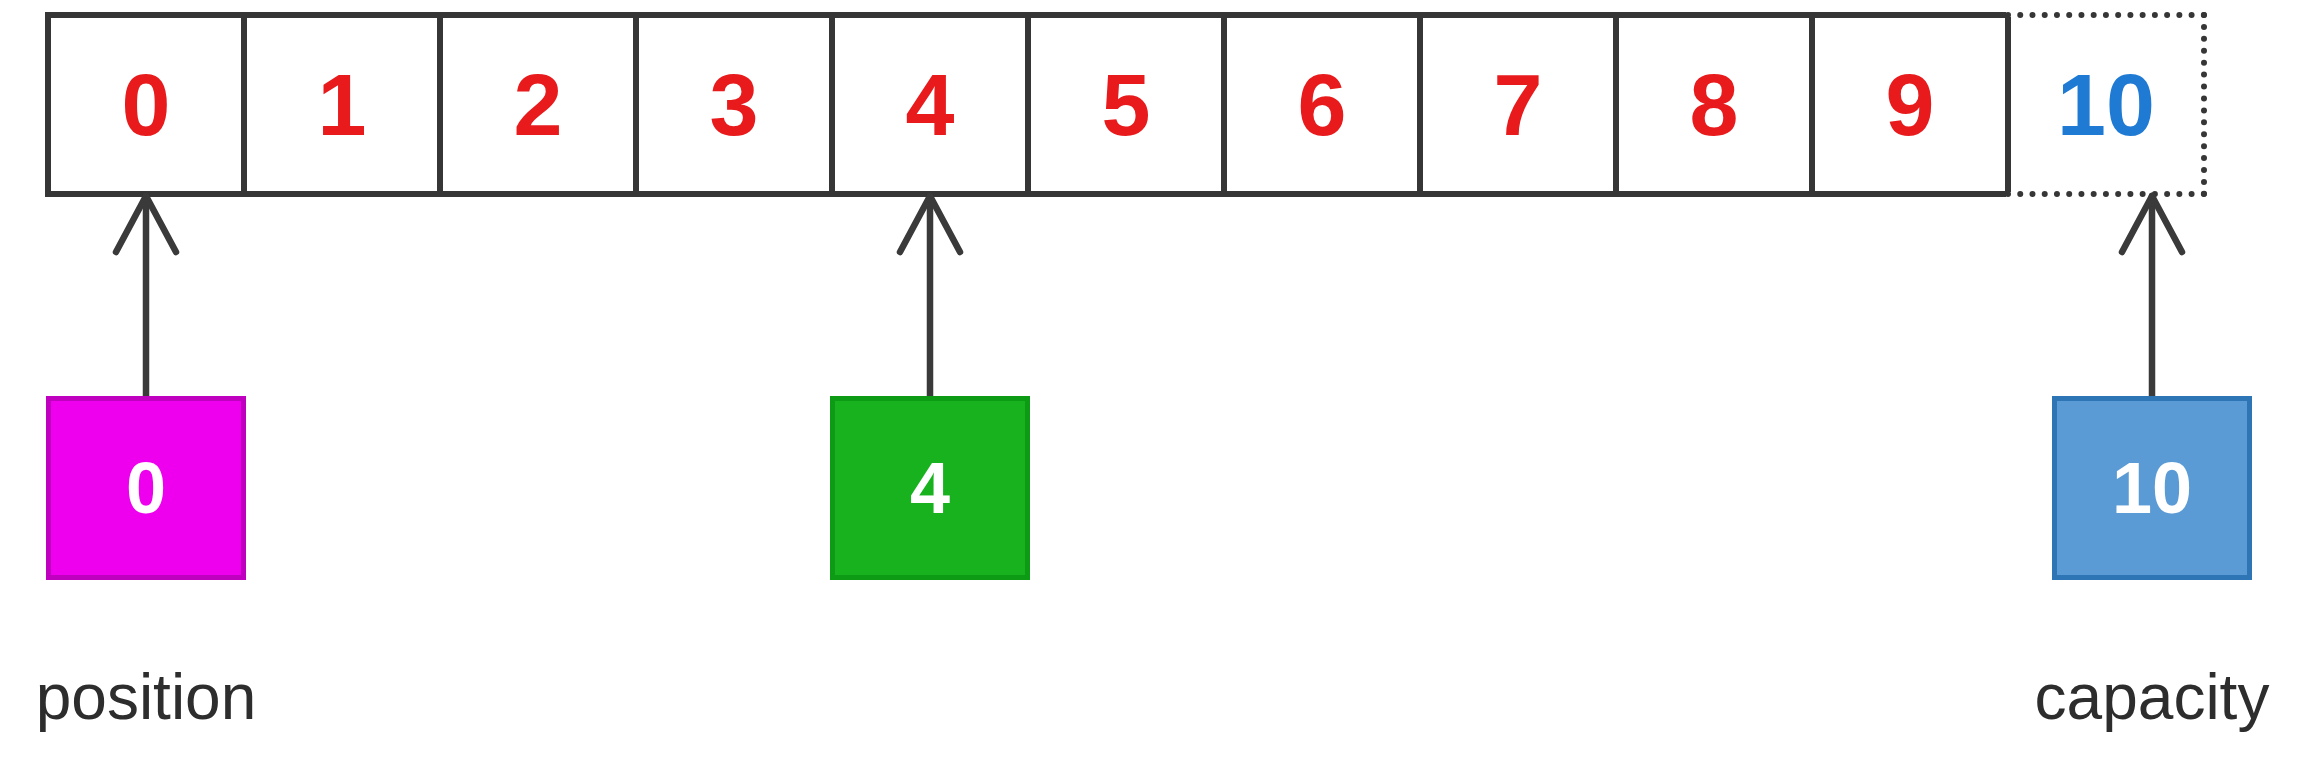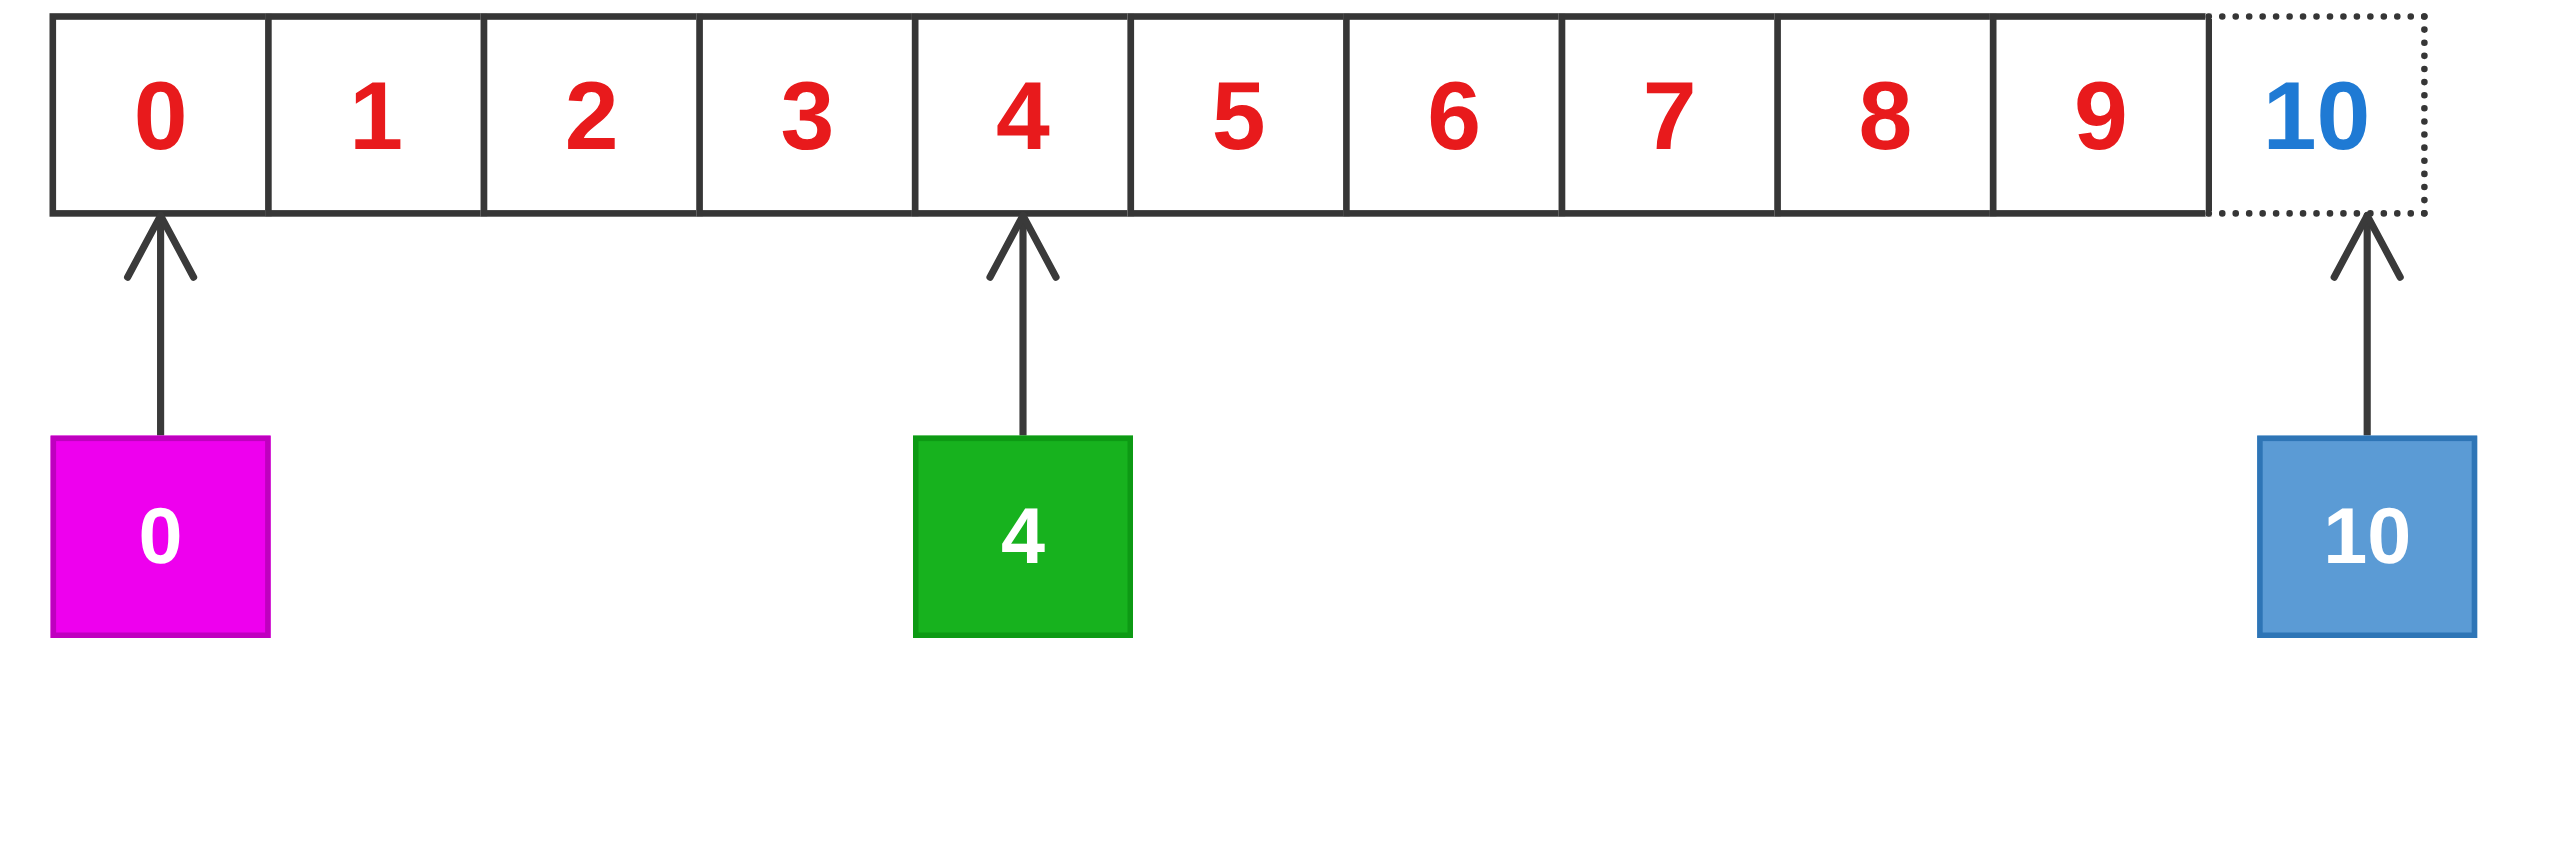--- a/index.html
+++ b/index.html
@@ -151,14 +151,16 @@
   <div class="pointer-box box-position">
     <span class="box-value">0</span>
   </div>
   <div class="pointer-box box-limit">
     <span class="box-value">4</span>
   </div>
   <div class="pointer-box box-capacity">
     <span class="box-value">10</span>
   </div>
 
+  <div class="pointer-label label-position">position</div>
+  <div class="pointer-label label-capacity">capacity</div>
 
 </div>
 
 </body></html>

